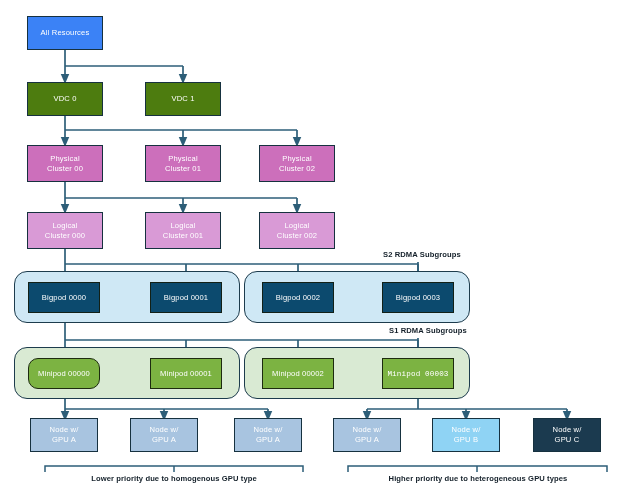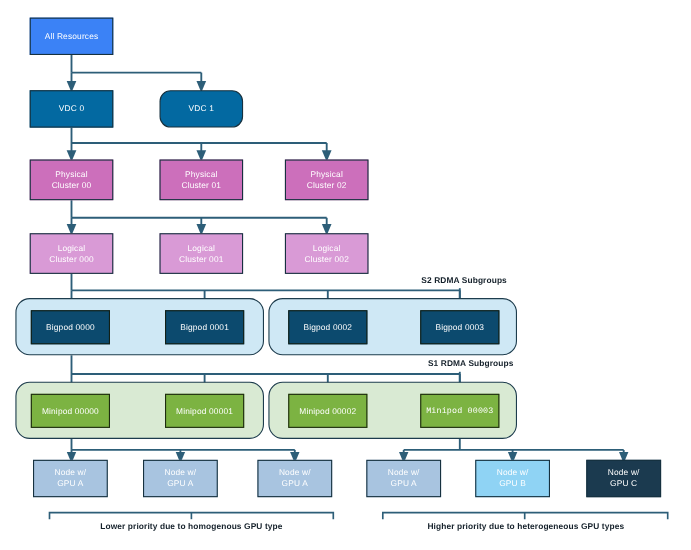--- a/index.html
+++ b/index.html
@@ -29,21 +29,21 @@
     text-align:center;
     color:#ffffff;
     font-size:7.6px;
     line-height:10px;
     letter-spacing:.15px;
     border:1.6px solid #16313f;
     z-index:3;
     white-space:pre-line;
   }
   .n-root   { background:#3b82f6; }
-  .n-vdc    { background:#0369a1; }
+  .n-vdc    { background:#4d7c0f; }
   .n-phys   { background:#cc6fbb; }
   .n-logic  { background:#d99ad6; }
   .n-bigpod { background:#0c4a6e; border-color:#122016; }
   .n-minipod{ background:#7cb342; border-color:#1d2b10; }
   .n-gpua   { background:#a8c4e0; }
   .n-gpub   { background:#8fd3f4; }
   .n-gpuc   { background:#1b3a4f; }
 
   .group{
     position:absolute;
@@ -142,21 +142,21 @@
       <path d="M45,472 L45,466 L303,466 L303,472"></path>
       <path d="M174,466 L174,472"></path>
       <path d="M348,472 L348,466 L607,466 L607,472"></path>
       <path d="M477,466 L477,472"></path>
     </g>
   </svg>
 
   <div class="node n-root" style="left:27px;top:16px;width:76px;height:34px;">All Resources</div>
 
   <div class="node n-vdc" style="left:27px;top:82px;width:76px;height:34px;">VDC 0</div>
-  <div class="node n-vdc" style="left:145px;top:82px;width:76px;height:34px;border-radius:10px;">VDC 1</div>
+  <div class="node n-vdc" style="left:145px;top:82px;width:76px;height:34px;">VDC 1</div>
 
   <div class="node n-phys" style="left:27px;top:145px;width:76px;height:37px;">Physical
 Cluster 00</div>
   <div class="node n-phys" style="left:145px;top:145px;width:76px;height:37px;">Physical
 Cluster 01</div>
   <div class="node n-phys" style="left:259px;top:145px;width:76px;height:37px;">Physical
 Cluster 02</div>
 
   <div class="node n-logic" style="left:27px;top:212px;width:76px;height:37px;">Logical
 Cluster 000</div>
@@ -169,21 +169,21 @@
   <div class="group g-s2" style="left:244px;top:271px;width:226px;height:52px;"></div>
 
   <div class="node n-bigpod" style="left:28px;top:282px;width:72px;height:31px;">Bigpod 0000</div>
   <div class="node n-bigpod" style="left:150px;top:282px;width:72px;height:31px;">Bigpod 0001</div>
   <div class="node n-bigpod" style="left:262px;top:282px;width:72px;height:31px;">Bigpod 0002</div>
   <div class="node n-bigpod" style="left:382px;top:282px;width:72px;height:31px;">Bigpod 0003</div>
 
   <div class="group g-s1" style="left:14px;top:347px;width:226px;height:52px;"></div>
   <div class="group g-s1" style="left:244px;top:347px;width:226px;height:52px;"></div>
 
-  <div class="node n-minipod" style="left:28px;top:358px;width:72px;height:31px;">Minipod 00000</div>
+  <div class="node n-minipod" style="left:28px;top:358px;width:72px;height:31px;border-radius:10px;">Minipod 00000</div>
   <div class="node n-minipod" style="left:150px;top:358px;width:72px;height:31px;">Minipod 00001</div>
   <div class="node n-minipod" style="left:262px;top:358px;width:72px;height:31px;">Minipod 00002</div>
   <div class="node n-minipod" style="left:382px;top:358px;width:72px;height:31px;font-family:Liberation Mono, monospace;">Minipod 00003</div>
 
   <div class="node n-gpua" style="left:30px;top:418px;width:68px;height:34px;">Node w/
 GPU A</div>
   <div class="node n-gpua" style="left:130px;top:418px;width:68px;height:34px;">Node w/
 GPU A</div>
   <div class="node n-gpua" style="left:234px;top:418px;width:68px;height:34px;">Node w/
 GPU A</div>

